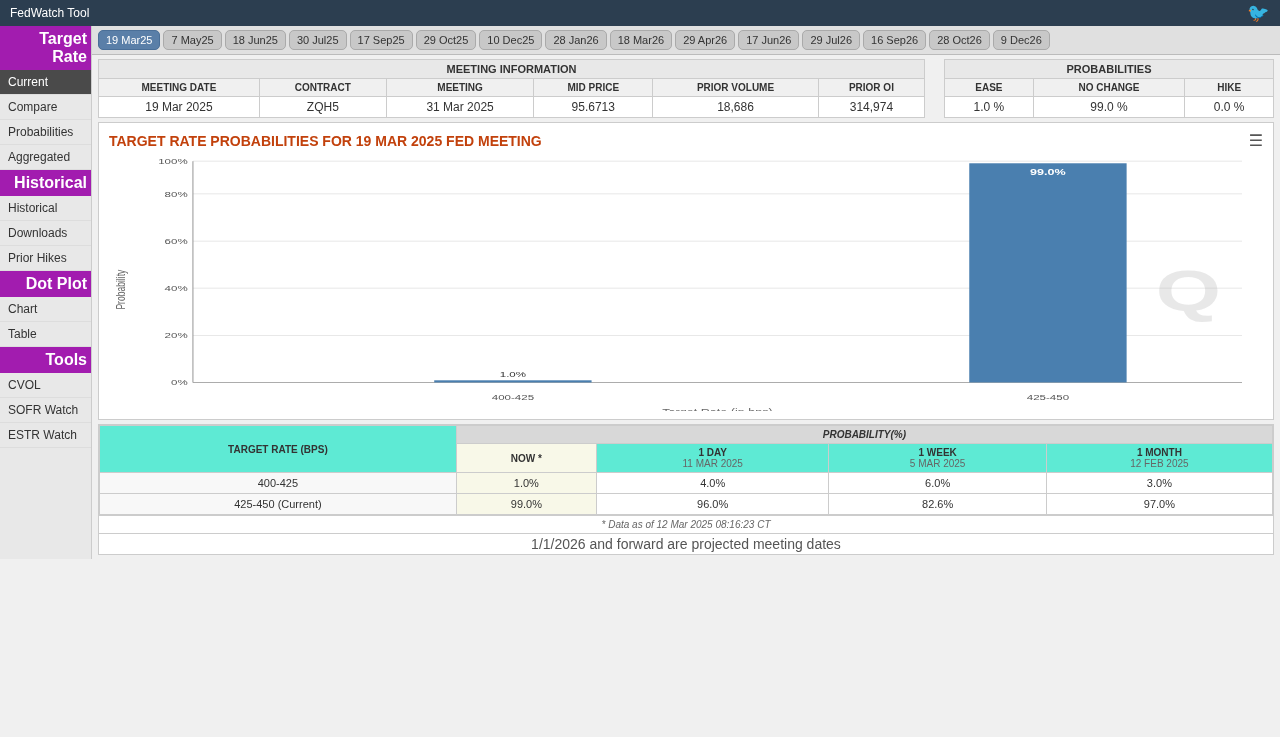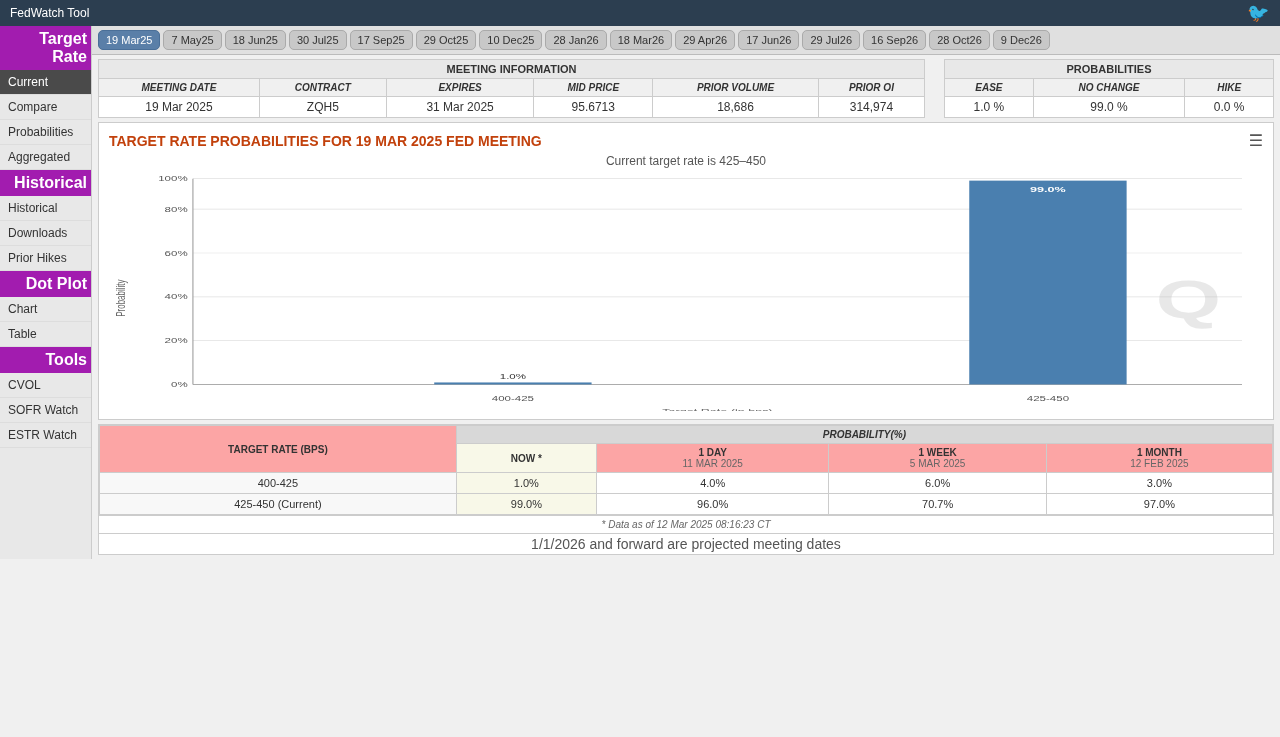--- a/index.html
+++ b/index.html
@@ -26,39 +26,39 @@
     #tabs { background: #e0e0e0; padding: 4px 6px; display: flex; flex-wrap: nowrap; gap: 3px; border-bottom: 1px solid #bbb; }
     .tab { background: #c8c8c8; border: 1px solid #aaa; border-radius: 5px; padding: 3px 7px; font-size: 11px; cursor: pointer; white-space: nowrap; }
     .tab.active { background: #5a7fa8; color: white; border-color: #4a6f98; }
 
     
     #meeting-info { display: flex; margin: 4px 6px; gap: 19px; }
     .meeting-table-wrap { flex: 1; border: 1px solid #ccc; background: white; }
     .prob-table-wrap { width: 330px; border: 1px solid #ccc; background: white; }
     .section-header { background: #e8e8e8; text-align: center; padding: 3px; font-size: 11px; font-weight: bold; border-bottom: 1px solid #ccc; }
     table.info-table { width: 100%; border-collapse: collapse; }
-    table.info-table th { background: #f0f0f0; padding: 3px 6px; font-size: 10px; font-weight: bold; text-align: center; border-right: 1px solid #ccc; border-bottom: 1px solid #ccc; font-style: italic; }
+    table.info-table th { background: #f0f0f0; padding: 3px 6px; font-size: 10px; font-weight: bold; text-align: center; border-right: 1px solid #ccc; border-bottom: 1px solid #ccc; }
     table.info-table td { padding: 3px 6px; font-size: 12px; text-align: center; border-right: 1px solid #ccc; }
     table.info-table th:last-child, table.info-table td:last-child { border-right: none; }
 
     
     #chart-area { margin: 0 6px 4px 6px; border: 1px solid #ccc; background: white; flex: 1; display: flex; flex-direction: column; padding: 8px 10px; min-height: 0; }
     #chart-title-row { display: flex; justify-content: space-between; align-items: center; margin-bottom: 4px; }
     #chart-title { font-size: 14px; font-weight: bold; color: #c2410c; }
     #chart-menu-icon { cursor: pointer; font-size: 16px; color: #555; }
     #chart-subtitle { text-align: center; font-size: 12px; color: #555; margin-bottom: 4px; }
     
     
     #chart-svg-container { flex: 1; position: relative; min-height: 0; }
     #chart-svg-container svg { width: 100%; height: 100%; }
 
     
     #bottom-table-wrap { margin: 0 6px 4px 6px; border: 1px solid #ccc; background: white; }
     table.prob-table { width: 100%; border-collapse: collapse; }
-    table.prob-table th { background: #fca5a5; padding: 3px 6px; font-size: 10px; font-weight: bold; text-align: center; border: 1px solid #ccc; }
+    table.prob-table th { background: #5eead4; padding: 3px 6px; font-size: 10px; font-weight: bold; text-align: center; border: 1px solid #ccc; }
     table.prob-table td { padding: 4px 6px; font-size: 11px; text-align: center; border: 1px solid #ccc; }
     table.prob-table .left-col { text-align: center; background: #f8f8f8; }
     .highlight-now { background: #f8f8e8; }
     .footer-note { text-align: center; font-size: 10px; color: #666; padding: 3px; border-top: 1px solid #ccc; font-style: italic; }
     .footer-projected { text-align: center; font-size: 14px; color: #555; padding: 2px; border-top: 1px solid #ccc; }
 
     .prob-header-group { text-align: center; font-size: 10px; font-weight: bold; }
     .sub-th { font-size: 10px; font-weight: normal; color: #666; }
   </style>
 </head>
@@ -118,21 +118,21 @@
 
       <div id="meeting-info">
 
         <div class="meeting-table-wrap">
           <div class="section-header">MEETING INFORMATION</div>
           <table class="info-table">
             <thead>
               <tr>
                 <th>MEETING DATE</th>
                 <th>CONTRACT</th>
-                <th>EXPIRES</th>
+                <th>MEETING</th>
                 <th>MID PRICE</th>
                 <th>PRIOR VOLUME</th>
                 <th>PRIOR OI</th>
               </tr>
             </thead>
             <tbody>
               <tr>
                 <td>19 Mar 2025</td>
                 <td>ZQH5</td>
                 <td>31 Mar 2025</td>
@@ -163,21 +163,20 @@
             </tbody>
           </table>
         </div>
       </div>
 
       <div id="chart-area">
         <div id="chart-title-row">
           <span id="chart-title">TARGET RATE PROBABILITIES FOR 19 MAR 2025 FED MEETING</span>
           <span id="chart-menu-icon">☰</span>
         </div>
-        <div id="chart-subtitle">Current target rate is 425–450</div>
 
         <div id="chart-svg-container">
           <svg viewBox="0 0 1100 360" preserveAspectRatio="none" xmlns="http://www.w3.org/2000/svg">
 
             <text x="15" y="190" font-size="12" fill="#666" transform="rotate(-90,15,190)" text-anchor="middle">Probability</text>
 
             <line x1="80" y1="320" x2="1080" y2="320" stroke="#e0e0e0" stroke-width="1"></line>
             <text x="75" y="324" font-size="11" fill="#555" text-anchor="end">0%</text>
 
             <line x1="80" y1="254" x2="1080" y2="254" stroke="#e0e0e0" stroke-width="1"></line>
@@ -232,21 +231,21 @@
               <td class="left-col">400-425</td>
               <td class="highlight-now">1.0%</td>
               <td>4.0%</td>
               <td>6.0%</td>
               <td>3.0%</td>
             </tr>
             <tr>
               <td class="left-col">425-450 (Current)</td>
               <td class="highlight-now">99.0%</td>
               <td>96.0%</td>
-              <td>70.7%</td>
+              <td>82.6%</td>
               <td>97.0%</td>
             </tr>
           </tbody>
         </table>
         <div class="footer-note">* Data as of 12 Mar 2025 08:16:23 CT</div>
         <div class="footer-projected">1/1/2026 and forward are projected meeting dates</div>
       </div>
 
     </div>
   </div>

